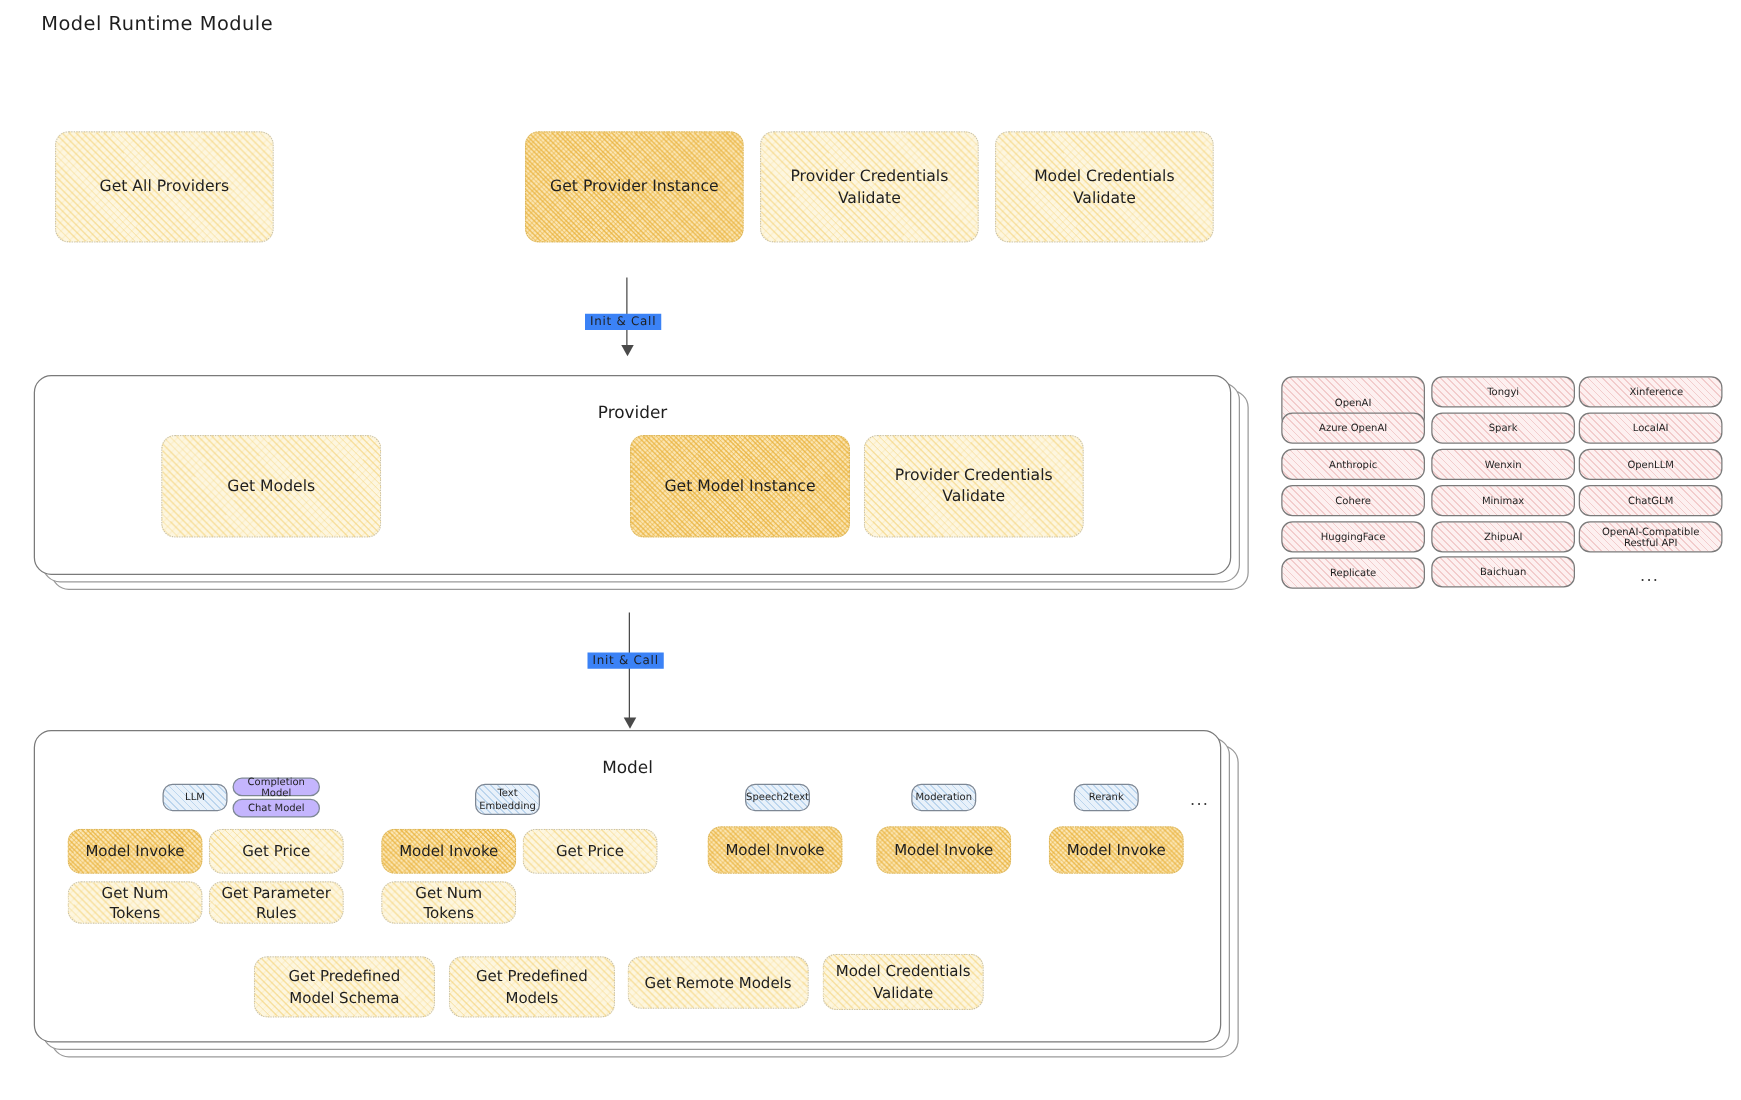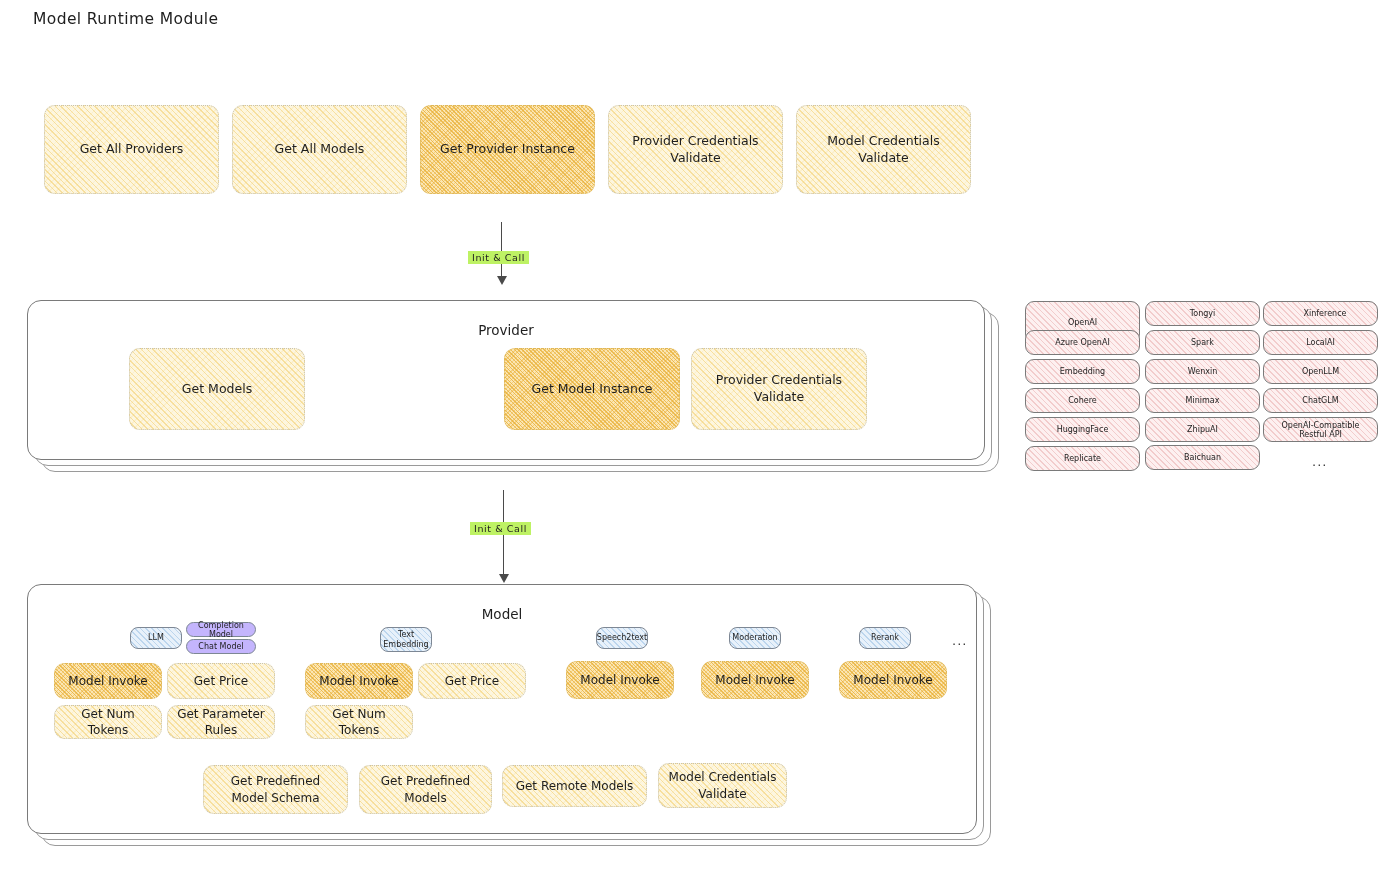--- a/index.html
+++ b/index.html
@@ -134,56 +134,55 @@
     width:0;height:0;
     border-left:5px solid transparent;
     border-right:5px solid transparent;
     border-top:9px solid #4a4a4a;
   }
   .arrow-label{
     position:absolute;
     font-size:9.5px;
     letter-spacing:.6px;
     color:#1e1e1e;
-    background:#bef264;
+    background:#3b82f6;
     padding:1px 4px;
     white-space:nowrap;
   }
 </style>
 </head>
 <body>
 
 <div id="root">
 
   <div class="page-title">Model Runtime Module</div>
 
 
   <div class="op" style="left:44px;top:105px;width:175px;height:89px;">Get All Providers</div>
-  <div class="op" style="left:232px;top:105px;width:175px;height:89px;">Get All Models</div>
   <div class="op hl" style="left:420px;top:105px;width:175px;height:89px;">Get Provider Instance</div>
   <div class="op" style="left:608px;top:105px;width:175px;height:89px;">Provider Credentials Validate</div>
   <div class="op" style="left:796px;top:105px;width:175px;height:89px;">Model Credentials Validate</div>
 
   <div class="arrow-line" style="left:501px;top:222px;height:57px;"></div>
   <div class="arrow-head" style="left:497px;top:276px;"></div>
   <div class="arrow-label" style="left:468px;top:251px;">Init &amp; Call</div>
 
   <div class="stack-layer" style="left:41px;top:312px;width:958px;height:160px;"></div>
   <div class="stack-layer" style="left:34px;top:306px;width:958px;height:160px;"></div>
   <div class="sketch-card" style="left:27px;top:300px;width:958px;height:160px;">
     <div class="container-title" style="top:21px;">Provider</div>
   </div>
 
   <div class="op" style="left:129px;top:348px;width:176px;height:82px;">Get Models</div>
   <div class="op hl" style="left:504px;top:348px;width:176px;height:82px;">Get Model Instance</div>
   <div class="op" style="left:691px;top:348px;width:176px;height:82px;">Provider Credentials Validate</div>
 
   <div class="pchip" style="left:1025px;top:301px;width:115px;height:42px;">OpenAI</div>
   <div class="pchip" style="left:1025px;top:330px;width:115px;height:25px;">Azure OpenAI</div>
-  <div class="pchip" style="left:1025px;top:359px;width:115px;height:25px;">Embedding</div>
+  <div class="pchip" style="left:1025px;top:359px;width:115px;height:25px;">Anthropic</div>
   <div class="pchip" style="left:1025px;top:388px;width:115px;height:25px;">Cohere</div>
   <div class="pchip" style="left:1025px;top:417px;width:115px;height:25px;">HuggingFace</div>
   <div class="pchip" style="left:1025px;top:446px;width:115px;height:25px;">Replicate</div>
 
   <div class="pchip" style="left:1145px;top:301px;width:115px;height:25px;">Tongyi</div>
   <div class="pchip" style="left:1145px;top:330px;width:115px;height:25px;">Spark</div>
   <div class="pchip" style="left:1145px;top:359px;width:115px;height:25px;">Wenxin</div>
   <div class="pchip" style="left:1145px;top:388px;width:115px;height:25px;">Minimax</div>
   <div class="pchip" style="left:1145px;top:417px;width:115px;height:25px;">ZhipuAI</div>
   <div class="pchip" style="left:1145px;top:445px;width:115px;height:25px;">Baichuan</div>

